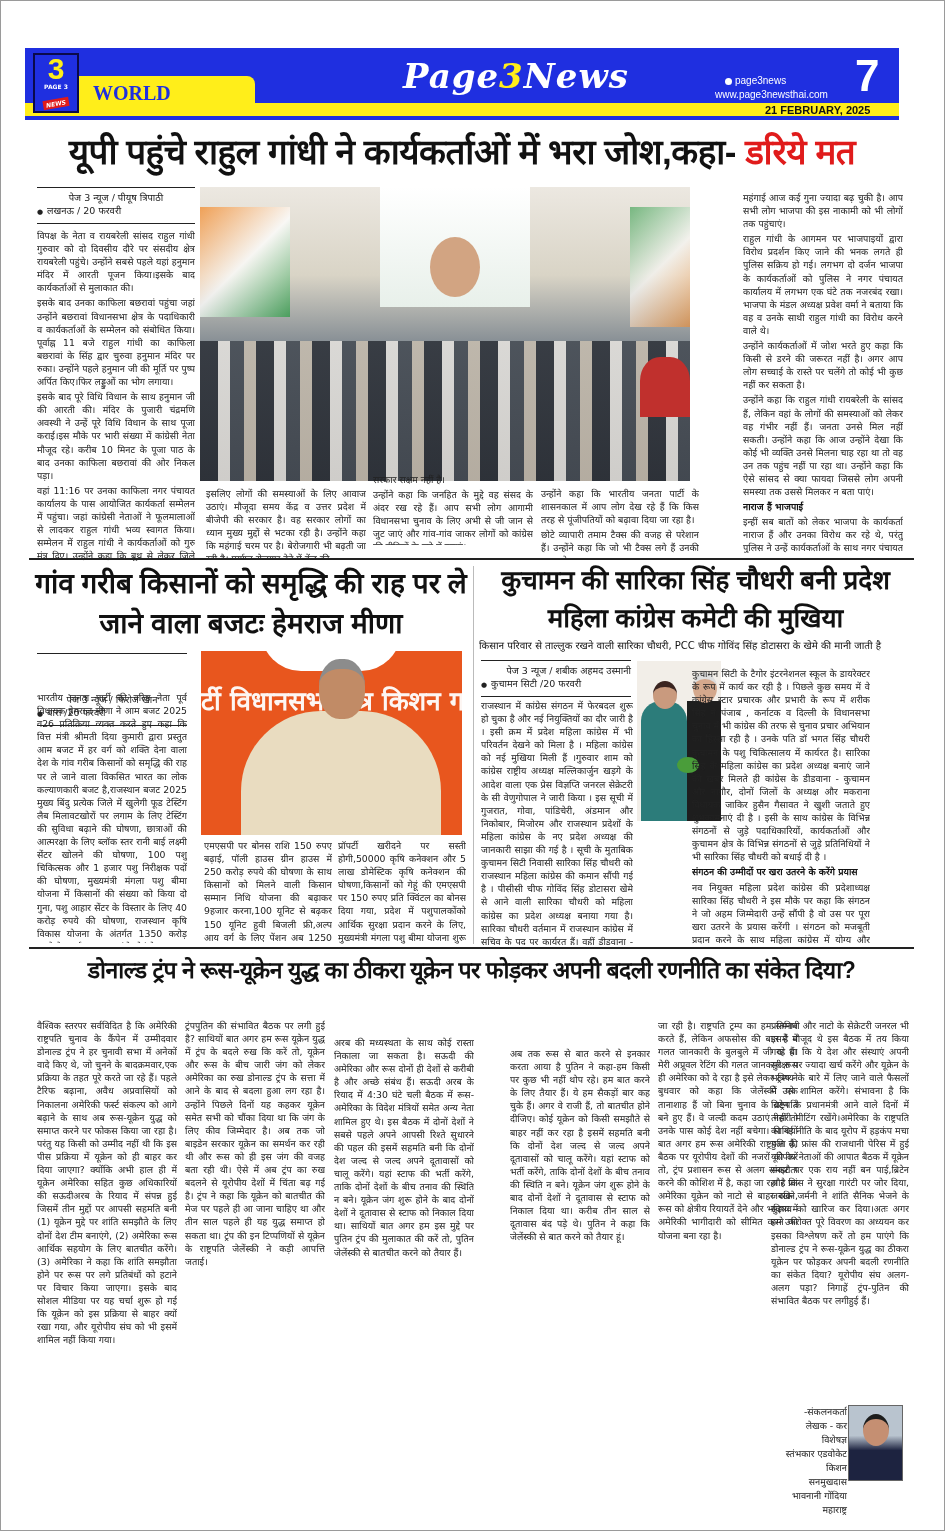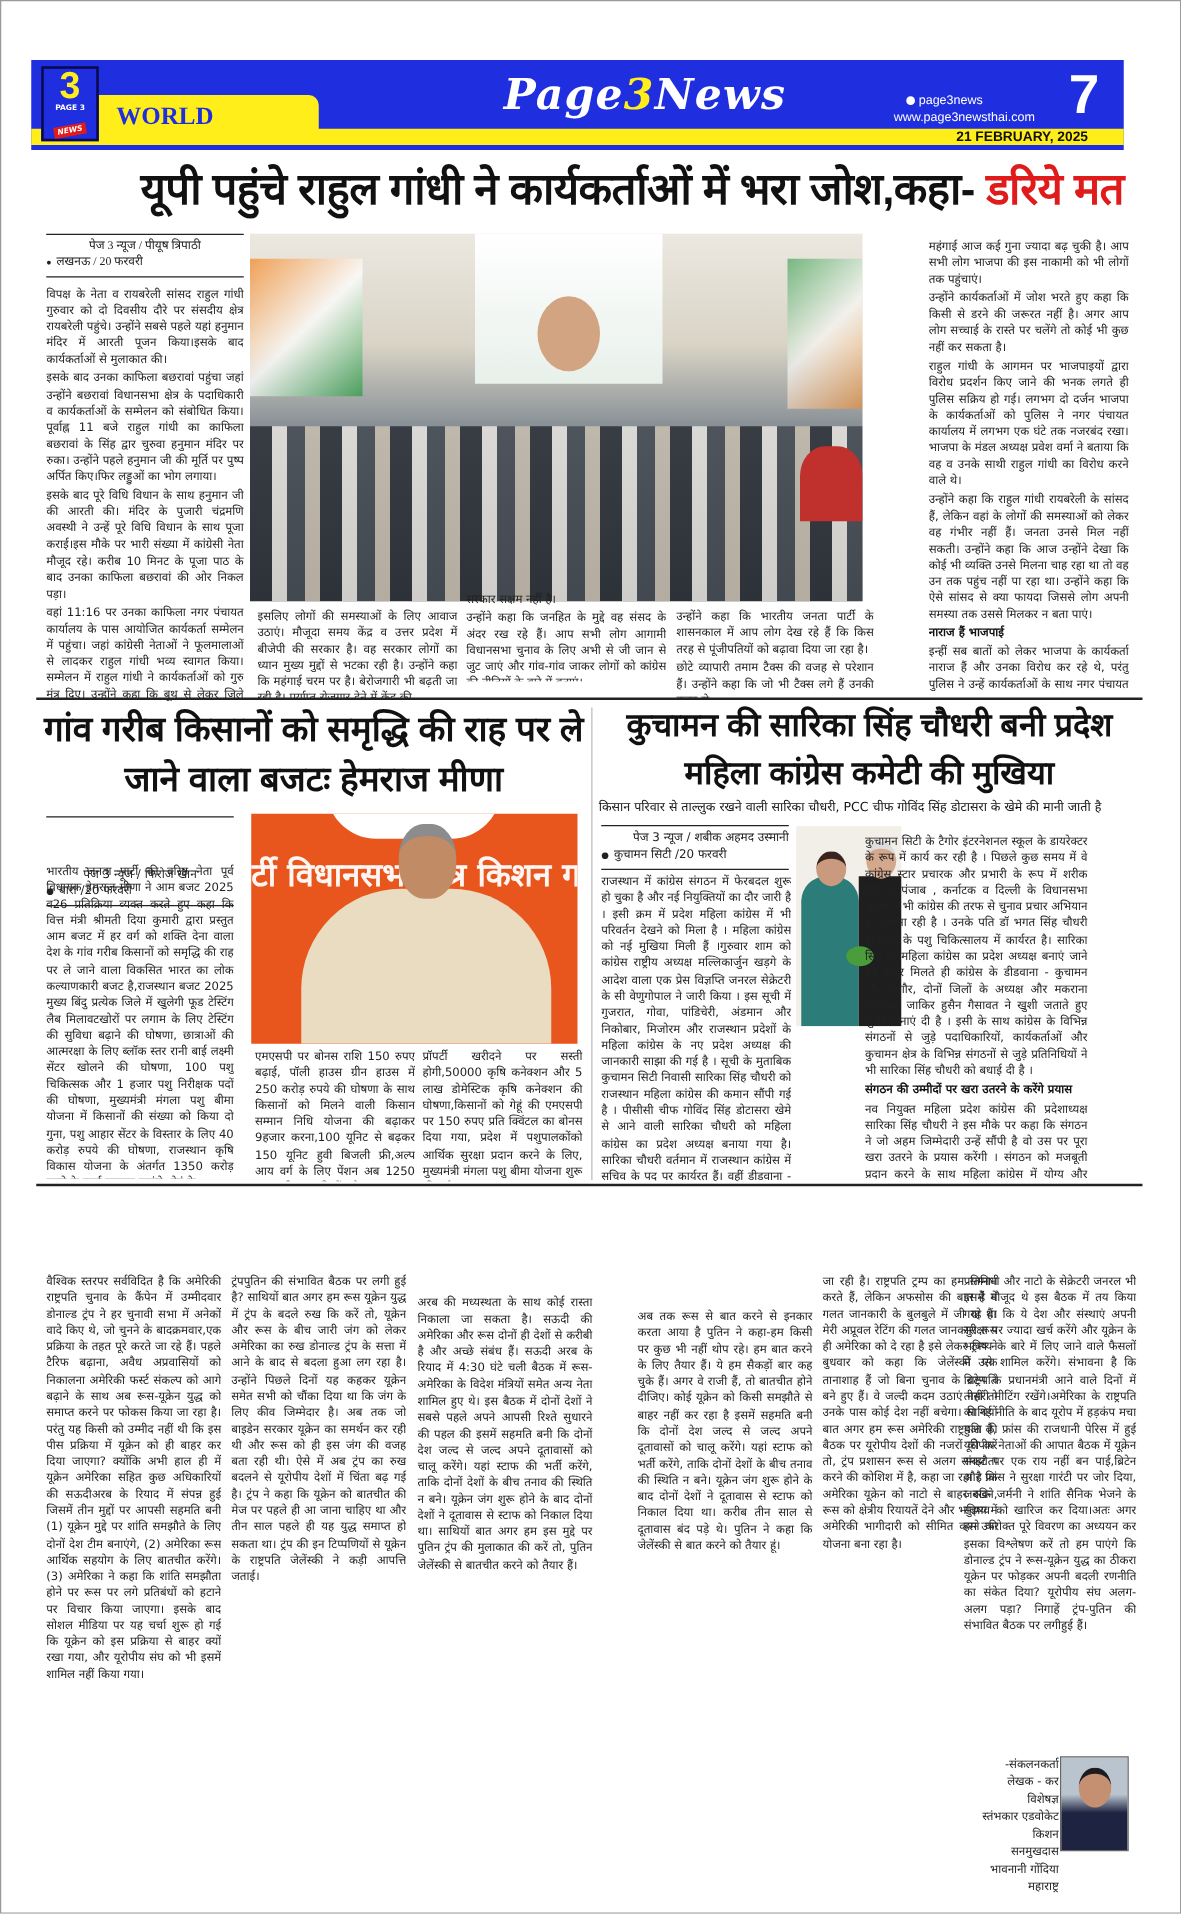--- a/index.html
+++ b/index.html
@@ -19,21 +19,21 @@
   .world-label { position: absolute; left: 68px; top: 34px; color: #1f2fe0; font-family: "Liberation Serif", serif; font-weight: bold; font-size: 20px; z-index: 2; }
   .brand { position: absolute; left: 378px; top: 8px; color: #fff; font-family: "DejaVu Serif", serif; font-weight: bold; font-style: italic; font-size: 34px; letter-spacing: 1px; }
   .brand .three { color: #ffee1a; }
   .social { position: absolute; left: 700px; top: 27px; color: #fff; font-size: 10px; font-family: "Liberation Sans", sans-serif; }
   .social .dot { display: inline-block; width: 7px; height: 7px; border-radius: 50%; background: #fff; margin-right: 3px; vertical-align: middle; }
   .website { position: absolute; left: 690px; top: 41px; color: #fff; font-size: 10px; font-family: "Liberation Sans", sans-serif; }
   .page-num { position: absolute; left: 830px; top: 4px; color: #fff; font-family: "Liberation Sans", sans-serif; font-weight: bold; font-size: 44px; line-height: 48px; }
   .date { position: absolute; left: 740px; top: 56px; color: #111; font-family: "Liberation Sans", sans-serif; font-weight: bold; font-size: 11px; z-index: 3; }
 
   
-  .h1 { position: absolute; left: 24px; top: 127px; width: 874px; text-align: right; font-family: "Liberation Sans", sans-serif; font-weight: bold; font-size: 35px; line-height: 48px; letter-spacing: -0.5px; color: #111; }
+  .h1 { position: absolute; left: 24px; top: 127px; width: 874px; text-align: center; font-family: "Liberation Sans", sans-serif; font-weight: bold; font-size: 35px; line-height: 48px; letter-spacing: -0.5px; color: #111; }
   .h1 .red { color: #e01b1b; }
 
   .byline { font-size: 9.5px; line-height: 13px; color: #222; }
   .byline .b1 { text-align: center; display: block; }
   .byline .b2 { display: block; }
   .byline .b2::before { content: "●"; font-size: 7px; margin-right: 4px; }
   .rule { border-top: 1.5px solid #222; }
 
   .col { position: absolute; font-size: 9.3px; line-height: 13.1px; color: #222; text-align: justify; overflow: hidden; }
   .col p { margin-bottom: 2px; }
@@ -99,21 +99,21 @@
     <div class="website">www.page3newsthai.com</div>
     <div class="page-num">7</div>
     <div class="date">21 FEBRUARY, 2025</div>
   </div>
 
   <div class="h1">
     <span>यूपी पहुंचे राहुल गांधी ने कार्यकर्ताओं में भरा जोश,कहा-</span>
     <span class="red">डरिये मत</span>
   </div>
 
-  <div style="position:absolute;left:36px;top:186px;width:158px;font-family:Liberation Serif, serif;">
+  <div style="position:absolute;left:36px;top:186px;width:158px;">
     <div class="rule"></div>
     <div class="byline" style="padding-top:3px;">
       <span class="b1">पेज 3 न्यूज /  पीयूष त्रिपाठी</span>
       <span class="b2">लखनऊ / 20 फरवरी</span>
     </div>
     <div class="rule" style="margin-top:4px;"></div>
   </div>
 
   <div class="col" style="left:36px;top:228px;width:158px;height:332px;">
     <p>विपक्ष के नेता व रायबरेली सांसद राहुल गांधी गुरुवार को दो दिवसीय दौरे पर संसदीय क्षेत्र रायबरेली पहुंचे। उन्होंने सबसे पहले यहां हनुमान मंदिर में आरती पूजन किया।इसके बाद कार्यकर्ताओं से मुलाकात की।</p>
@@ -139,22 +139,22 @@
     <p>सरकार सक्षम नहीं है।</p>
     <p>उन्होंने कहा कि जनहित के मुद्दे वह संसद के अंदर रख रहे हैं। आप सभी लोग आगामी विधानसभा चुनाव के लिए अभी से जी जान से जुट जाएं और गांव-गांव जाकर लोगों को कांग्रेस की नीतियों के बारे में बताएं।</p>
   </div>
   <div class="col" style="left:540px;top:486px;width:158px;height:72px;">
     <p>उन्होंने कहा कि भारतीय जनता पार्टी के शासनकाल में आप लोग देख रहे हैं कि किस तरह से पूंजीपतियों को बढ़ावा दिया जा रहा है।</p>
     <p>छोटे व्यापारी तमाम टैक्स की वजह से परेशान हैं। उन्होंने कहा कि जो भी टैक्स लगे हैं उनकी वजह से</p>
   </div>
 
   <div class="col" style="left:742px;top:190px;width:160px;height:362px;">
     <p>महंगाई आज कई गुना ज्यादा बढ़ चुकी है। आप सभी लोग भाजपा की इस नाकामी को भी लोगों तक पहुंचाएं।</p>
+    <p>राहुल गांधी के आगमन पर भाजपाइयों द्वारा विरोध प्रदर्शन किए जाने की भनक लगते ही पुलिस सक्रिय हो गई। लगभग दो दर्जन भाजपा के कार्यकर्ताओं को पुलिस ने नगर पंचायत कार्यालय में लगभग एक घंटे तक नजरबंद रखा। भाजपा के मंडल अध्यक्ष प्रवेश वर्मा ने बताया कि वह व उनके साथी राहुल गांधी का विरोध करने वाले थे।</p>
     <p>उन्होंने कार्यकर्ताओं में जोश भरते हुए कहा कि किसी से डरने की जरूरत नहीं है। अगर आप लोग सच्चाई के रास्ते पर चलेंगे तो कोई भी कुछ नहीं कर सकता है।</p>
-    <p>राहुल गांधी के आगमन पर भाजपाइयों द्वारा विरोध प्रदर्शन किए जाने की भनक लगते ही पुलिस सक्रिय हो गई। लगभग दो दर्जन भाजपा के कार्यकर्ताओं को पुलिस ने नगर पंचायत कार्यालय में लगभग एक घंटे तक नजरबंद रखा। भाजपा के मंडल अध्यक्ष प्रवेश वर्मा ने बताया कि वह व उनके साथी राहुल गांधी का विरोध करने वाले थे।</p>
     <p>उन्होंने कहा कि राहुल गांधी रायबरेली के सांसद हैं, लेकिन वहां के लोगों की समस्याओं को लेकर वह गंभीर नहीं हैं। जनता उनसे मिल नहीं सकती। उन्होंने कहा कि आज उन्होंने देखा कि कोई भी व्यक्ति उनसे मिलना चाह रहा था तो वह उन तक पहुंच नहीं पा रहा था। उन्होंने कहा कि ऐसे सांसद से क्या फायदा जिससे लोग अपनी समस्या तक उससे मिलकर न बता पाएं।</p>
     <p class="sub">नाराज हैं भाजपाई</p>
     <p>इन्हीं सब बातों को लेकर भाजपा के कार्यकर्ता नाराज हैं और उनका विरोध कर रहे थे, परंतु पुलिस ने उन्हें कार्यकर्ताओं के साथ नगर पंचायत कार्यालय में नजर बंद कर दिया। इस मौके पर भाजपा मंडल अध्यक्ष प्रवेश वर्मा, हरिओम चतुर्वेदी, राजकुमार गुप्ता, पंकज पटेल, अमित चौधरी, वीरेंद्र गौतम, मनीष गुप्ता सहित दो दर्जन भाजपाई नजरबंद किए गए।</p>
   </div>
 
   <div class="sep-thick" style="left:28px;top:557px;width:885px;height:2px;"></div>
 
   <div class="h2 h2-hemraj">गांव गरीब किसानों को समृद्धि की राह पर ले जाने वाला बजटः हेमराज मीणा</div>
 
   <div style="position:absolute;left:36px;top:652px;width:150px;">
@@ -212,20 +212,21 @@
   </div>
 
   <div class="col" style="left:691px;top:666px;width:178px;height:278px;">
     <p>कुचामन सिटी के टैगोर इंटरनेशनल स्कूल के डायरेक्टर के रूप में कार्य कर रही है । पिछले कुछ समय में वे कांग्रेस स्टार प्रचारक और प्रभारी के रूप में शरीक सिंह ने पंजाब , कर्नाटक व दिल्ली के विधानसभा चुनाव में भी कांग्रेस की तरफ से चुनाव प्रचार अभियान का हिस्सा रही है । उनके पति डॉ भगत सिंह चौधरी कुचामन के पशु चिकित्सालय में कार्यरत है। सारिका सिंह के महिला कांग्रेस का प्रदेश अध्यक्ष बनाएं जाने की खबर मिलते ही कांग्रेस के डीडवाना - कुचामन और नागौर, दोनों जिलों के अध्यक्ष और मकराना विधायक जाकिर हुसैन गैसावत ने खुशी जताते हुए शुभकामनाएं दी है । इसी के साथ कांग्रेस के विभिन्न संगठनों से जुड़े पदाधिकारियों, कार्यकर्ताओं और कुचामन क्षेत्र के विभिन्न संगठनों से जुड़े प्रतिनिधियों ने भी सारिका सिंह चौधरी को बधाई दी है ।</p>
     <p class="sub">संगठन की उम्मीदों पर खरा उतरने के करेंगे प्रयास</p>
     <p>नव नियुक्त महिला प्रदेश कांग्रेस की प्रदेशाध्यक्ष सारिका सिंह चौधरी ने इस मौके पर कहा कि संगठन ने जो अहम जिम्मेदारी उन्हें सौंपी है वो उस पर पूरा खरा उतरने के प्रयास करेंगी । संगठन को मजबूती प्रदान करने के साथ महिला कांग्रेस में योग्य और अनुभवी महिला शक्ति को शामिल करना भी उनकी प्राथमिकताओं में रहेगा</p>
   </div>
 
   <div class="sep-thick" style="left:28px;top:946px;width:885px;height:2px;"></div>
 
+  <div class="h3">डोनाल्ड ट्रंप ने रूस-यूक्रेन युद्ध का ठीकरा यूक्रेन पर फोड़कर अपनी बदली रणनीति का संकेत दिया?</div>
 
   <div class="col" style="left:36px;top:1018px;width:140px;height:506px;">
     <p>वैश्विक स्तरपर सर्वविदित है कि अमेरिकी राष्ट्रपति चुनाव के कैंपेन में उम्मीदवार डोनाल्ड ट्रंप ने हर चुनावी सभा में अनेकों वादे किए थे, जो चुनने के बादक्रमवार,एक प्रक्रिया के तहत पूरे करते जा रहे हैं। पहले टैरिफ बढ़ाना, अवैध अप्रवासियों को निकालना अमेरिकी फर्स्ट संकल्प को आगे बढ़ाने के साथ अब रूस-यूक्रेन युद्ध को समाप्त करने पर फोकस किया जा रहा है। परंतु यह किसी को उम्मीद नहीं थी कि इस पीस प्रक्रिया में यूक्रेन को ही बाहर कर दिया जाएगा? क्योंकि अभी हाल ही में यूक्रेन अमेरिका सहित कुछ अधिकारियों की सऊदीअरब के रियाद में संपन्न हुई जिसमें तीन मुद्दों पर आपसी सहमति बनी (1) यूक्रेन मुद्दे पर शांति समझौते के लिए दोनों देश टीम बनाएंगे, (2) अमेरिका रूस आर्थिक सहयोग के लिए बातचीत करेंगे। (3) अमेरिका ने कहा कि शांति समझौता होने पर रूस पर लगे प्रतिबंधों को हटाने पर विचार किया जाएगा। इसके बाद सोशल मीडिया पर यह चर्चा शुरू हो गई कि यूक्रेन को इस प्रक्रिया से बाहर क्यों रखा गया, और यूरोपीय संघ को भी इसमें शामिल नहीं किया गया।</p>
   </div>
   <div class="col" style="left:184px;top:1018px;width:140px;height:506px;">
     <p>ट्रंपपुतिन की संभावित बैठक पर लगी हुई है? साथियों बात अगर हम रूस यूक्रेन युद्ध में ट्रंप के बदले रुख कि करें तो, यूक्रेन और रूस के बीच जारी जंग को लेकर अमेरिका का रुख डोनाल्ड ट्रंप के सत्ता में आने के बाद से बदला हुआ लग रहा है। उन्होंने पिछले दिनों यह कहकर यूक्रेन समेत सभी को चौंका दिया था कि जंग के लिए कीव जिम्मेदार है। अब तक जो बाइडेन सरकार यूक्रेन का समर्थन कर रही थी और रूस को ही इस जंग की वजह बता रही थी। ऐसे में अब ट्रंप का रुख बदलने से यूरोपीय देशों में चिंता बढ़ गई है। ट्रंप ने कहा कि यूक्रेन को बातचीत की मेज पर पहले ही आ जाना चाहिए था और तीन साल पहले ही यह युद्ध समाप्त हो सकता था। ट्रंप की इन टिप्पणियों से यूक्रेन के राष्ट्रपति जेलेंस्की ने कड़ी आपत्ति जताई।</p>
   </div>
   <div class="col" style="left:333px;top:1018px;width:140px;height:506px;margin-top:17px;">
     <p>अरब की मध्यस्थता के साथ कोई रास्ता निकाला जा सकता है। सऊदी की अमेरिका और रूस दोनों ही देशों से करीबी है और अच्छे संबंध हैं। सऊदी अरब के रियाद में 4:30 घंटे चली बैठक में रूस-अमेरिका के विदेश मंत्रियों समेत अन्य नेता शामिल हुए थे। इस बैठक में दोनों देशों ने सबसे पहले अपने आपसी रिश्ते सुधारने की पहल की इसमें सहमति बनी कि दोनों देश जल्द से जल्द अपने दूतावासों को चालू करेंगे। यहां स्टाफ की भर्ती करेंगे, ताकि दोनों देशों के बीच तनाव की स्थिति न बने। यूक्रेन जंग शुरू होने के बाद दोनों देशों ने दूतावास से स्टाफ को निकाल दिया था। साथियों बात अगर हम इस मुद्दे पर पुतिन ट्रंप की मुलाकात की करें तो, पुतिन जेलेंस्की से बातचीत करने को तैयार हैं।</p>
   </div>

